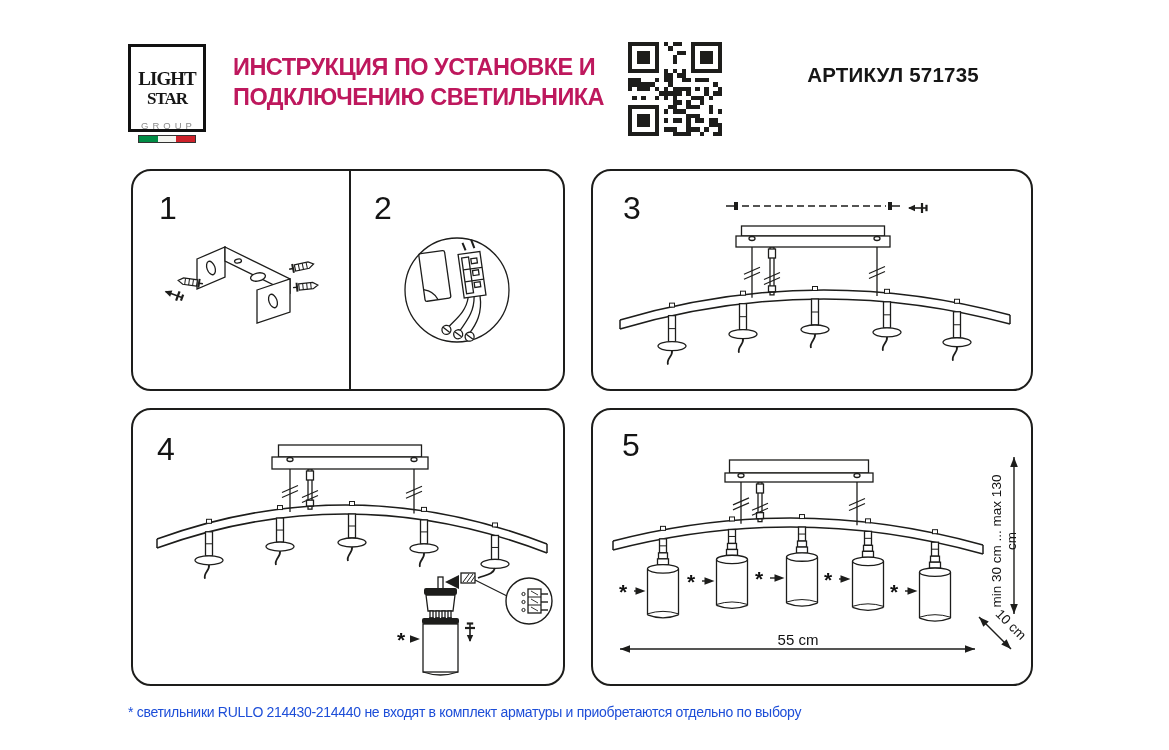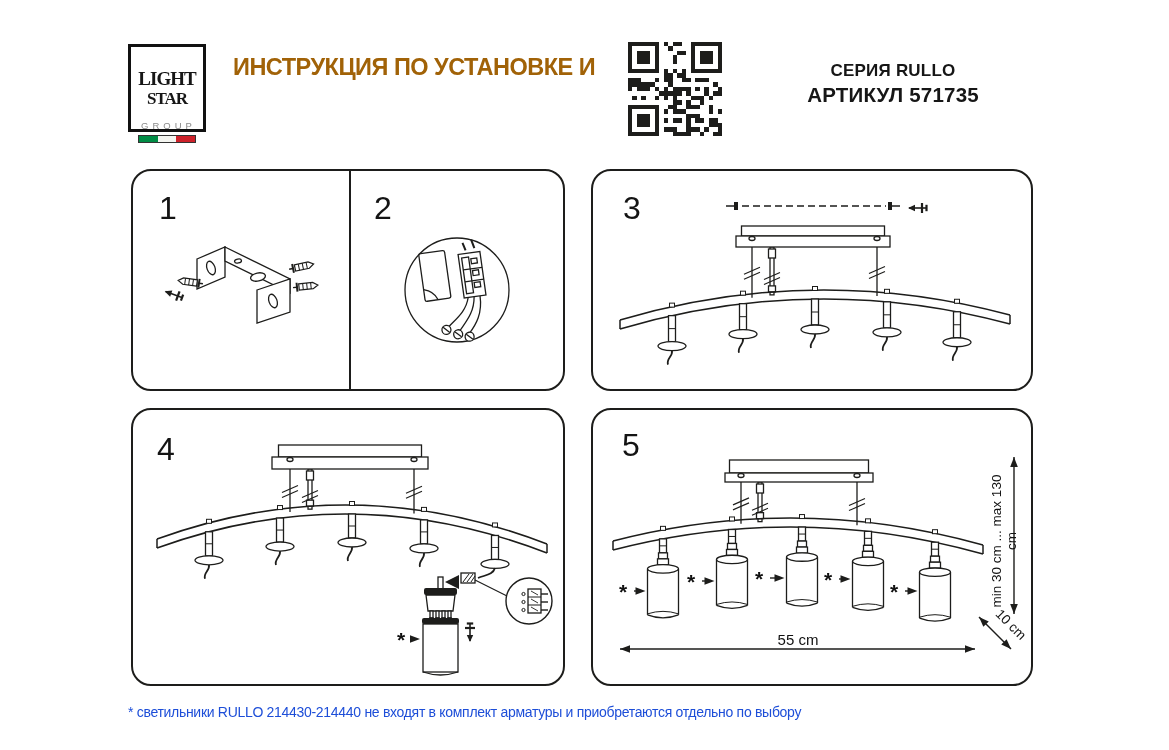--- a/index.html
+++ b/index.html
@@ -10,21 +10,21 @@
   .logo-box{left:128px;top:44px;width:78px;height:88px;border:3px solid #111;
             box-sizing:border-box;text-align:center;background:#fff}
   .logo-l1{font-family:"Liberation Serif",serif;font-weight:bold;font-size:19px;
            line-height:19px;margin-top:22px;letter-spacing:-1px}
   .logo-l2{font-family:"Liberation Serif",serif;font-weight:bold;font-size:17px;
            line-height:21px;letter-spacing:-1px}
   .logo-l3{font-size:9.5px;letter-spacing:4px;margin-top:11px;color:#8b8b8b;padding-left:3px}
   .flag{display:flex;height:6px;margin:4px 7px 0;border:1px solid #333}
   .flag span{flex:1 1 33%}
   .title{left:233px;top:52px;font-size:23.5px;font-weight:bold;line-height:30px;
-         letter-spacing:-0.5px;color:#a16207;white-space:nowrap}
+         letter-spacing:-0.5px;color:#be185d;white-space:nowrap}
   .qr{left:628px;top:42px;width:94px;height:94px}
   .series-block{left:793px;top:61px;width:200px;text-align:center;white-space:nowrap}
   .series{font-size:17px;font-weight:bold;letter-spacing:0.2px}
   .article{font-size:20.5px;font-weight:bold;margin-top:2px;letter-spacing:0.2px}
   
   .panel{position:absolute;border:2px solid #1d1d1b;border-radius:20px;background:#fff;box-sizing:border-box}
   .panel svg{position:absolute;left:0;top:0}
   #panel-12{left:131px;top:169px;width:434px;height:222px}
   #panel-3 {left:591px;top:169px;width:442px;height:222px}
   #panel-4 {left:131px;top:408px;width:434px;height:278px}
@@ -48,20 +48,21 @@
   <div class="logo-l3">GROUP</div>
   <div class="flag">
     <span style="background: rgb(0, 140, 69);"></span>
     <span style="background: rgb(244, 245, 240);"></span>
     <span style="background: rgb(205, 33, 42);"></span>
   </div>
 </div>
 
 <div class="abs title">
   <div>ИНСТРУКЦИЯ ПО УСТАНОВКЕ И</div>
+  <div>ПОДКЛЮЧЕНИЮ СВЕТИЛЬНИКА</div>
 </div>
 
 <svg id="qr" class="abs qr" viewBox="0 0 21 21" shape-rendering="crispEdges">
     <rect x="0" y="0" width="7" height="7" fill="#1d1d1b"></rect>
     <rect x="1" y="1" width="5" height="5" fill="#fff"></rect>
     <rect x="2" y="2" width="3" height="3" fill="#1d1d1b"></rect>
     <rect x="14" y="0" width="7" height="7" fill="#1d1d1b"></rect>
     <rect x="15" y="1" width="5" height="5" fill="#fff"></rect>
     <rect x="16" y="2" width="3" height="3" fill="#1d1d1b"></rect>
     <rect x="0" y="14" width="7" height="7" fill="#1d1d1b"></rect>
@@ -174,21 +175,20 @@
     <rect x="10" y="20" width="1" height="1" fill="#1d1d1b"></rect>
     <rect x="11" y="20" width="1" height="1" fill="#1d1d1b"></rect>
     <rect x="12" y="20" width="1" height="1" fill="#1d1d1b"></rect>
     <rect x="13" y="20" width="1" height="1" fill="#1d1d1b"></rect>
     <rect x="16" y="20" width="1" height="1" fill="#1d1d1b"></rect>
     <rect x="19" y="20" width="1" height="1" fill="#1d1d1b"></rect>
     <rect x="20" y="20" width="1" height="1" fill="#1d1d1b"></rect>
   </svg>
 
 <div class="abs series-block">
-  <div class="series">СЕРИЯ RULLO</div>
   <div class="article">АРТИКУЛ 571735</div>
 </div>
 
 <div class="panel" id="panel-12">
   <svg id="p12svg" width="434" height="222" viewBox="0 0 434 222">
     <g fill="#fff" stroke="#1d1d1b" stroke-width="1.3">
       <polygon points="64,88 92,76 92,106 64,118"></polygon>
       <ellipse cx="78" cy="97" rx="4" ry="7" transform="rotate(-20 78 97)"></ellipse>
       <polygon points="92,76 157,108 157,122 92,90"></polygon>
       <ellipse cx="125" cy="106" rx="7.5" ry="4" transform="rotate(-12 125 106)"></ellipse>

